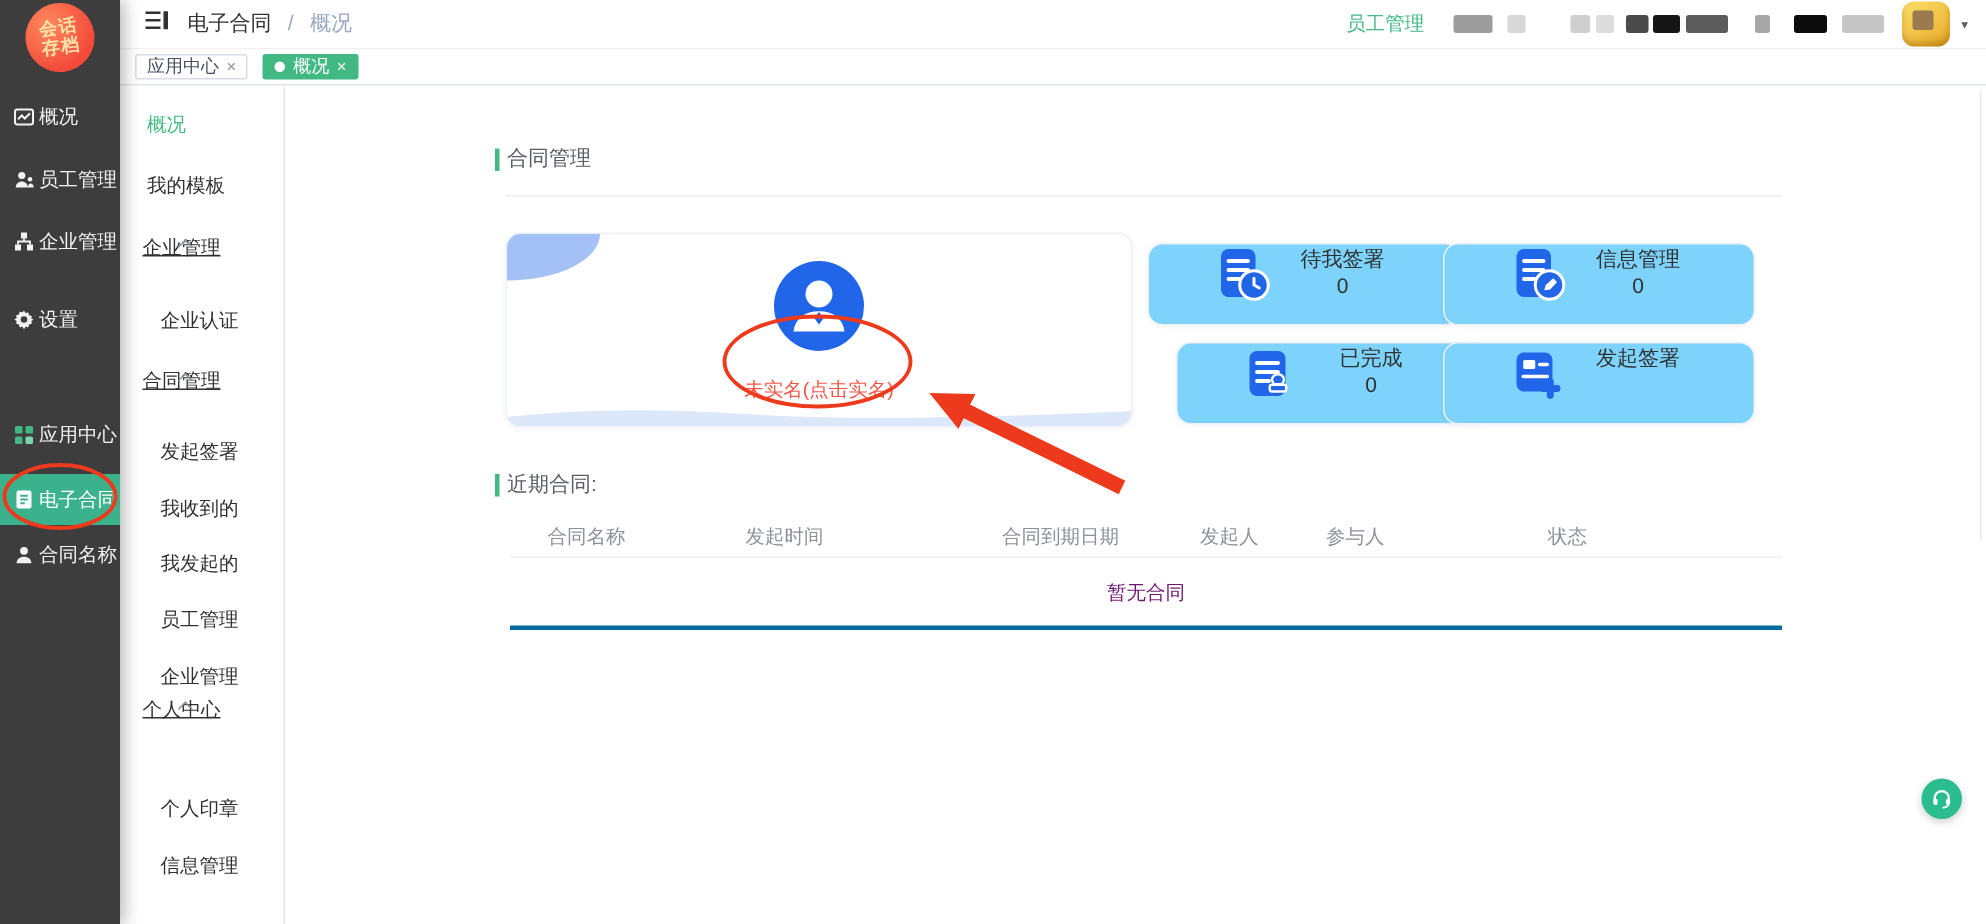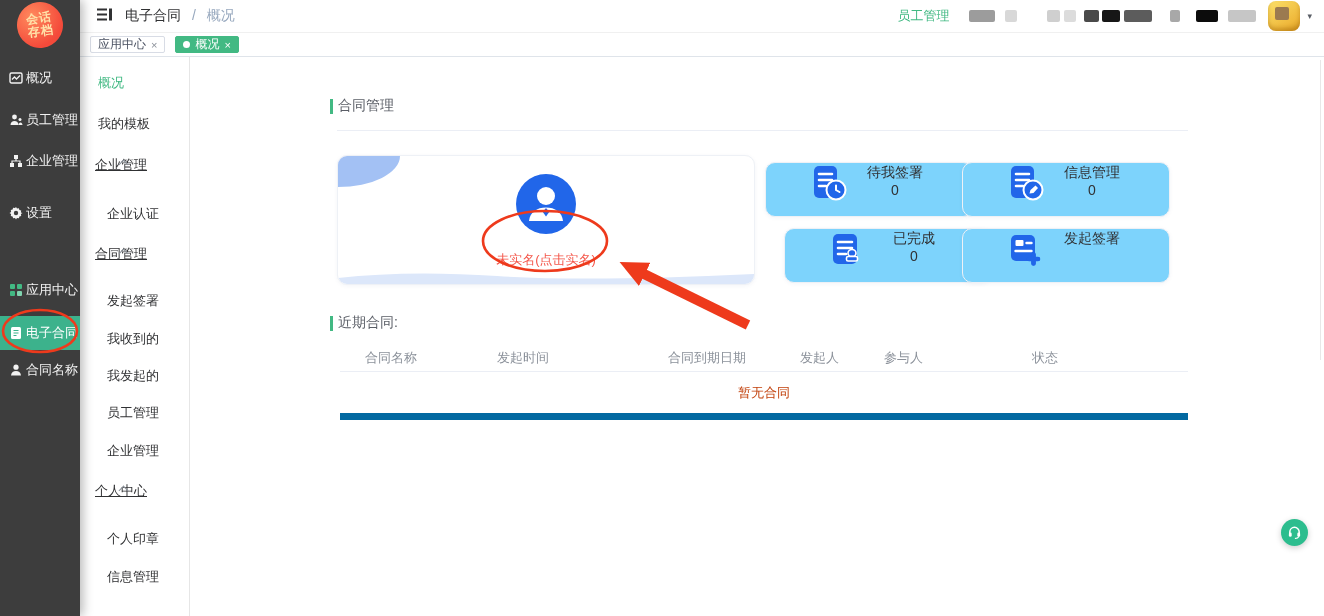--- a/index.html
+++ b/index.html
@@ -75,22 +75,22 @@
   #realname-text { margin-top:17px; font-size:13px; color:#f4564a; }
 
   .stat-card { position:absolute; width:208px; height:55px; border:1px solid #eef1f6; border-radius:10px;
     background:#7dd3fc; box-shadow:0 1px 4px rgba(40,60,120,.05); display:flex; align-items:flex-start; cursor:pointer;}
   .stat-card .sic { margin-left:42px; width:40px; height:40px; flex:0 0 40px;}
   .stat-card .txt { flex:1; text-align:center; margin-right:30px; font-size:14px; color:#303133; line-height:18px;}
 
   #table-wrap { position:absolute; left:150px; top:288px; width:848px; }
   .thead { position:relative; height:27px; border-bottom:1px solid #ebeef5; }
   .thead span { position:absolute; top:4px; font-size:13px; color:#8b919a; }
-  .tempty { height:48px; border-bottom:7px solid #0369a1; display:flex; align-items:center; justify-content:center;
-    font-size:13px; color:#c2410c; }
+  .tempty { height:48px; border-bottom:3px solid #0369a1; display:flex; align-items:center; justify-content:center;
+    font-size:13px; color:#701a75; }
 
   
   #annotations { position:absolute; left:0; top:0; width:1324px; height:616px; z-index:9; pointer-events:none; }
 
   
   #cs-float { position:absolute; left:1281px; top:519px; width:27px; height:27px; border-radius:50%;
     background:#2cbd8e; box-shadow:0 2px 6px rgba(0,0,0,.2); display:flex; align-items:center; justify-content:center;
     cursor:pointer; z-index:8;}
 
   
@@ -229,21 +229,21 @@
   <div class="smenu item active" style="top:18px">概况</div>
   <div class="smenu item" style="top:59px">我的模板</div>
   <div class="smenu group" style="top:100px"><span>企业管理</span><span class="chev"></span></div>
   <div class="smenu sub" style="top:149px">企业认证</div>
   <div class="smenu group" style="top:189px"><span>合同管理</span><span class="chev"></span></div>
   <div class="smenu sub" style="top:236px">发起签署</div>
   <div class="smenu sub" style="top:274px">我收到的</div>
   <div class="smenu sub" style="top:311px">我发起的</div>
   <div class="smenu sub" style="top:348px">员工管理</div>
   <div class="smenu sub" style="top:386px">企业管理</div>
-  <div class="smenu group" style="top:426px"><span>个人中心</span><span class="chev"></span></div>
+  <div class="smenu group" style="top:408px"><span>个人中心</span><span class="chev"></span></div>
   <div class="smenu sub" style="top:474px">个人印章</div>
   <div class="smenu sub" style="top:512px">信息管理</div>
 </div>
 
 <div id="main">
   <div class="sect-title" style="left:140px; top:40px">
     <span class="bar"></span>
     <span>合同管理</span>
   </div>
   <div id="divider1"></div>

